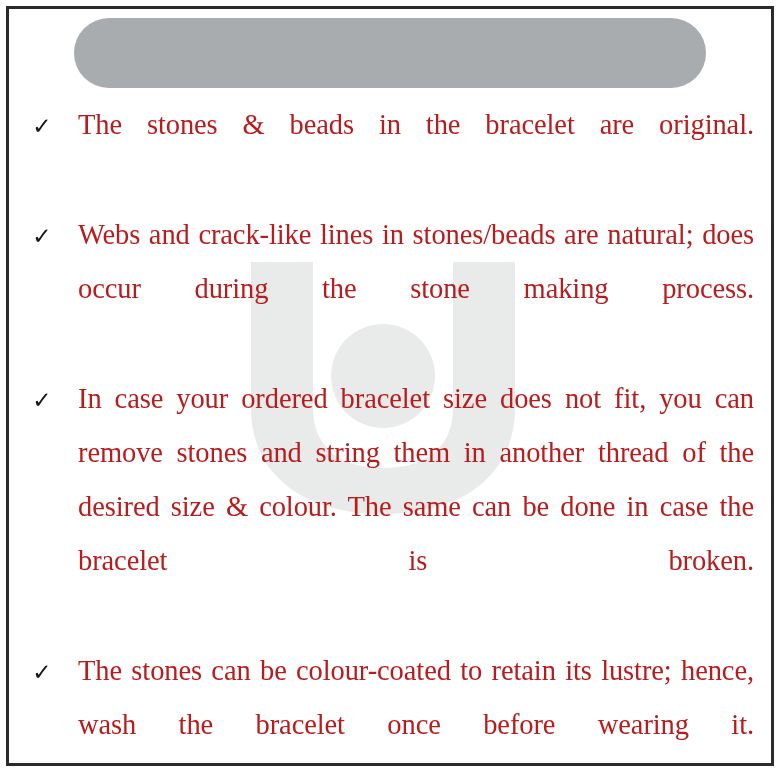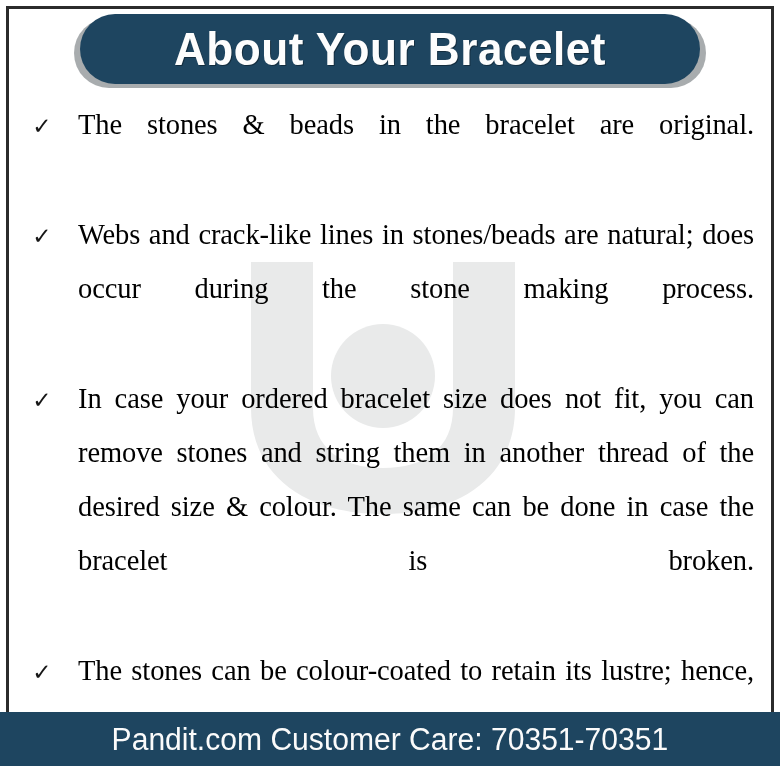--- a/index.html
+++ b/index.html
@@ -111,21 +111,21 @@
     font-family: "DejaVu Sans", sans-serif;
     font-size: 23px;
     line-height: 54px;
     color: #161616;
   }
 
   .bullet-text {
     display: block;
     font-size: 28.5px;
     line-height: 54px;
-    color: #000000;
+    color: #b91c1c;
     text-align: justify;
     text-justify: inter-word;
     letter-spacing: -0.1px;
     word-spacing: 0px;
     padding-right: 10px;
   }
 
   
   .bullet-text::after {
     content: "";
@@ -179,23 +179,20 @@
                C210 190 182 210 140 210
                C98 210 70 190 70 150
                L70 4
                Z" fill="#e9eaea"></path>
       <circle cx="140" cy="118" r="52" fill="#e9eaea"></circle>
     </svg>
   </div>
 
   <div class="header-wrap">
     <div class="header-shadow"></div>
-    <div class="header-pill">
-      <span class="header-title">About Your Bracelet</span>
-    </div>
   </div>
 
   <div class="body-list">
 
     <div class="bullet">
       <span class="check-icon">✓</span>
       <span class="bullet-text">The stones &amp; beads in the bracelet are original.</span>
     </div>
 
     <div class="bullet b-loose">
@@ -208,17 +205,14 @@
       <span class="bullet-text">In case your ordered bracelet size does not fit, you can remove stones and string them in another thread of the desired size &amp; colour. The same can be done in case the bracelet is broken.</span>
     </div>
 
     <div class="bullet b-loose">
       <span class="check-icon">✓</span>
       <span class="bullet-text">The stones can be colour-coated to retain its lustre; hence, wash the bracelet once before wearing it.</span>
     </div>
 
   </div>
 
-  <div class="footer-bar">
-    <span class="footer-text">Pandit.com Customer Care: 70351-70351</span>
-  </div>
 
 </div>
 
 </body></html>

